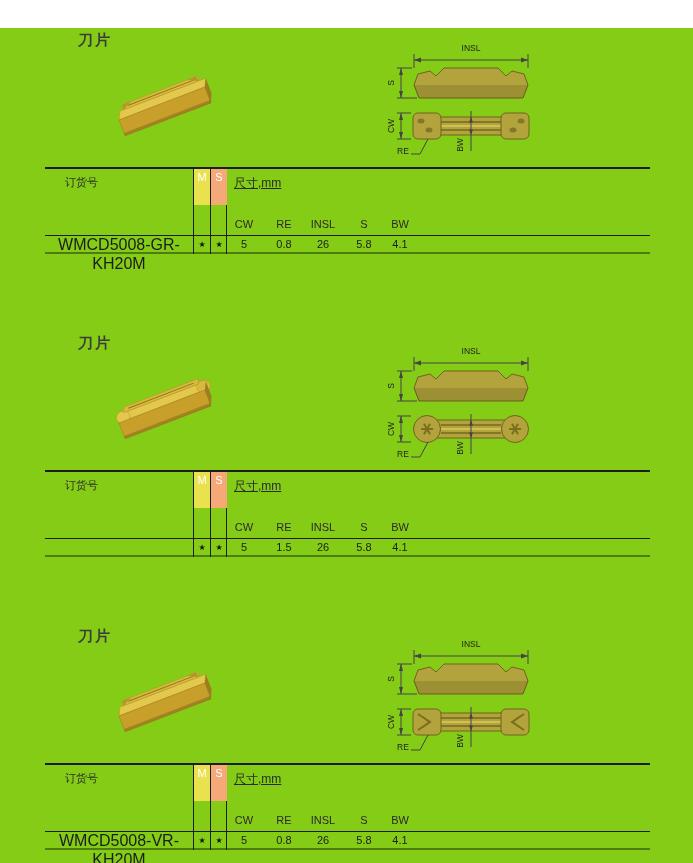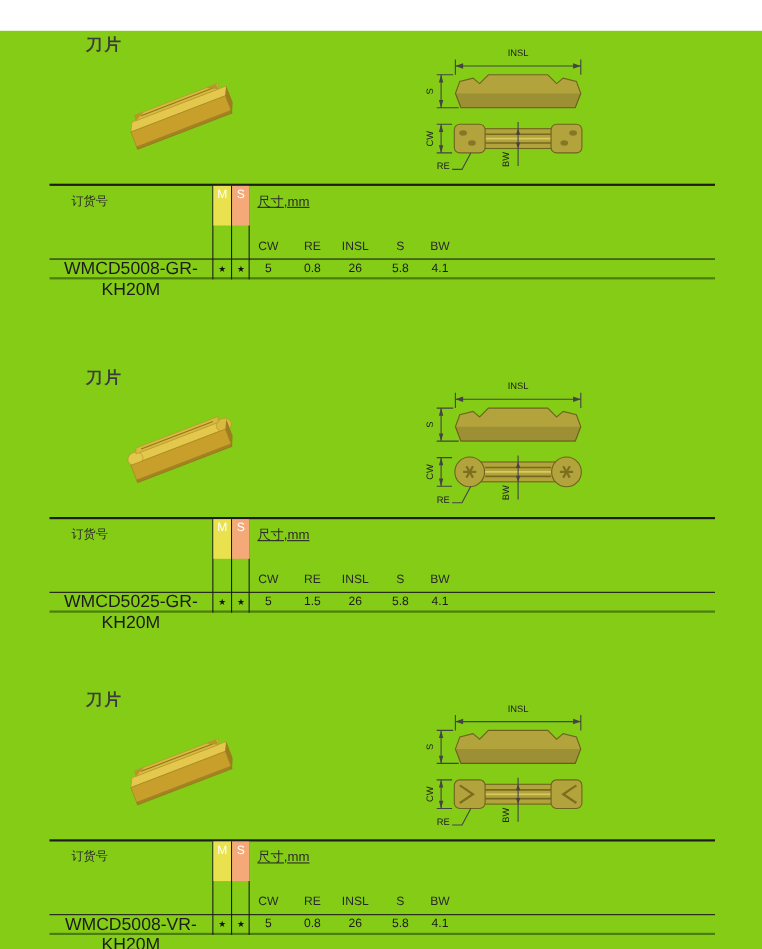--- a/index.html
+++ b/index.html
@@ -185,21 +185,20 @@
       <div class="midline"></div>
       <span class="h-order">订货号</span>
       <div class="mblock">M</div>
       <div class="sblock">S</div>
       <span class="h-size">尺寸,mm</span>
       <span class="dimh d0">CW</span>
       <span class="dimh d1">RE</span>
       <span class="dimh d2">INSL</span>
       <span class="dimh d3">S</span>
       <span class="dimh d4">BW</span>
-      <span class="r-order">WMCD5025-GR-KH20M</span>
       <span class="r-star rm">★</span>
       <span class="r-star rs">★</span>
       <span class="rv d0">5</span>
       <span class="rv d1">1.5</span>
       <span class="rv d2">26</span>
       <span class="rv d3">5.8</span>
       <span class="rv d4">4.1</span>
     </div>
   </div>
 

